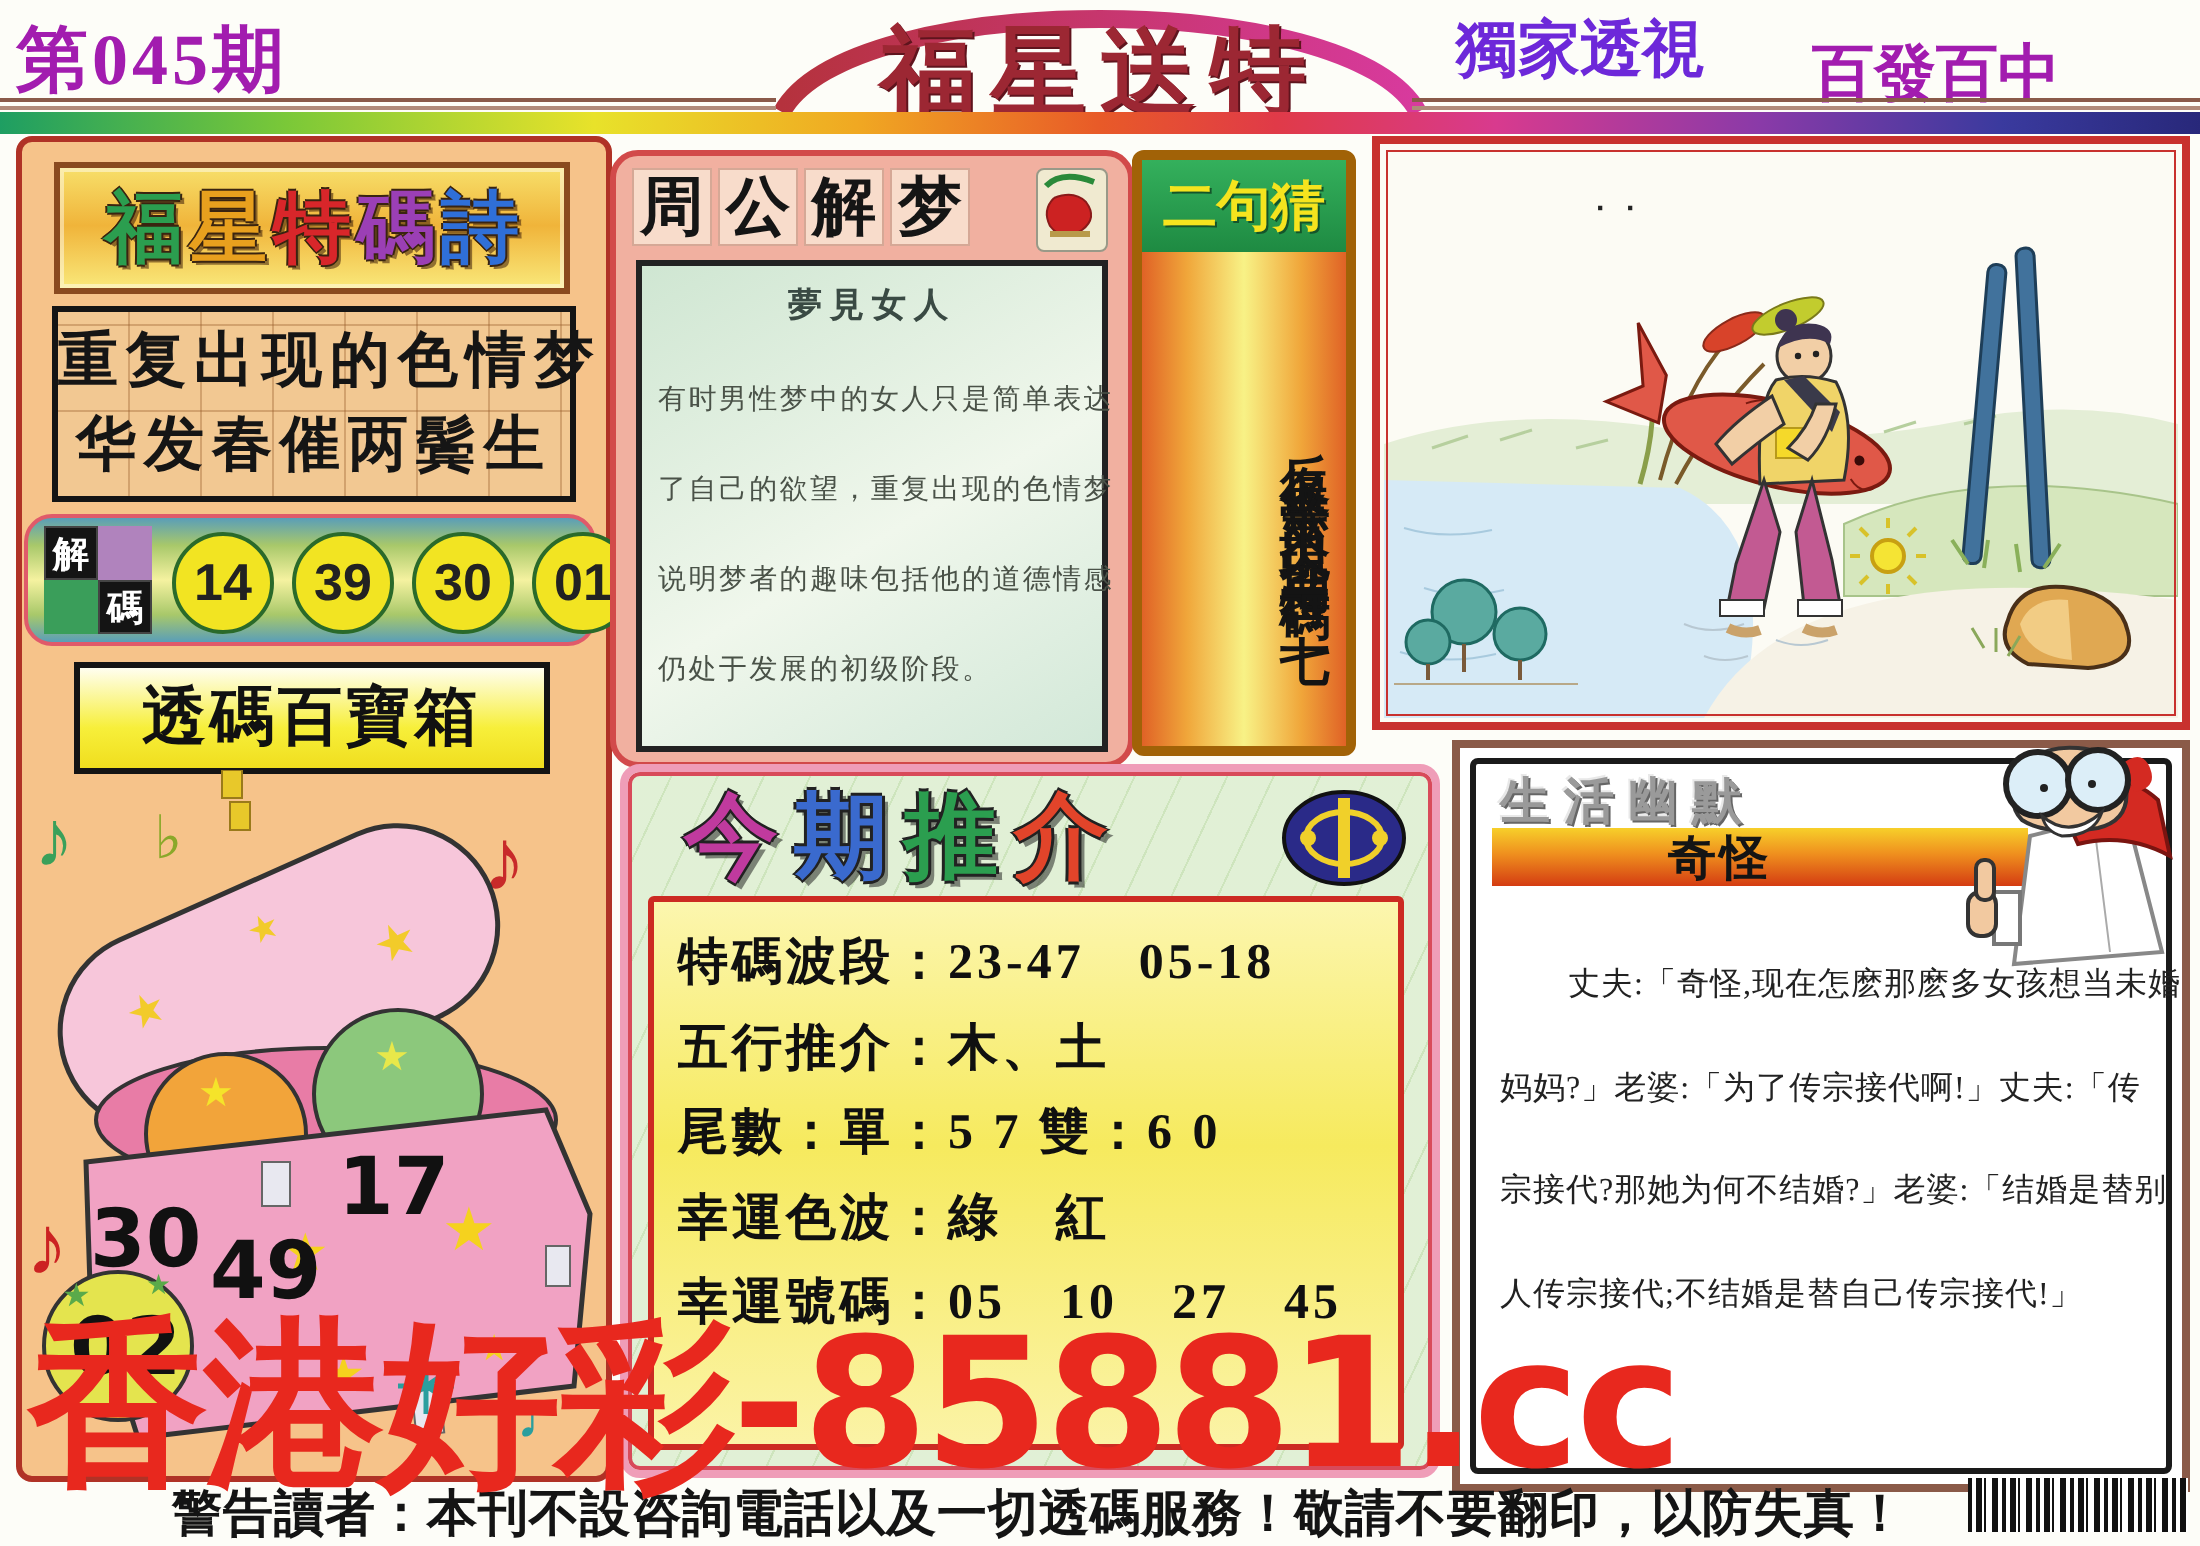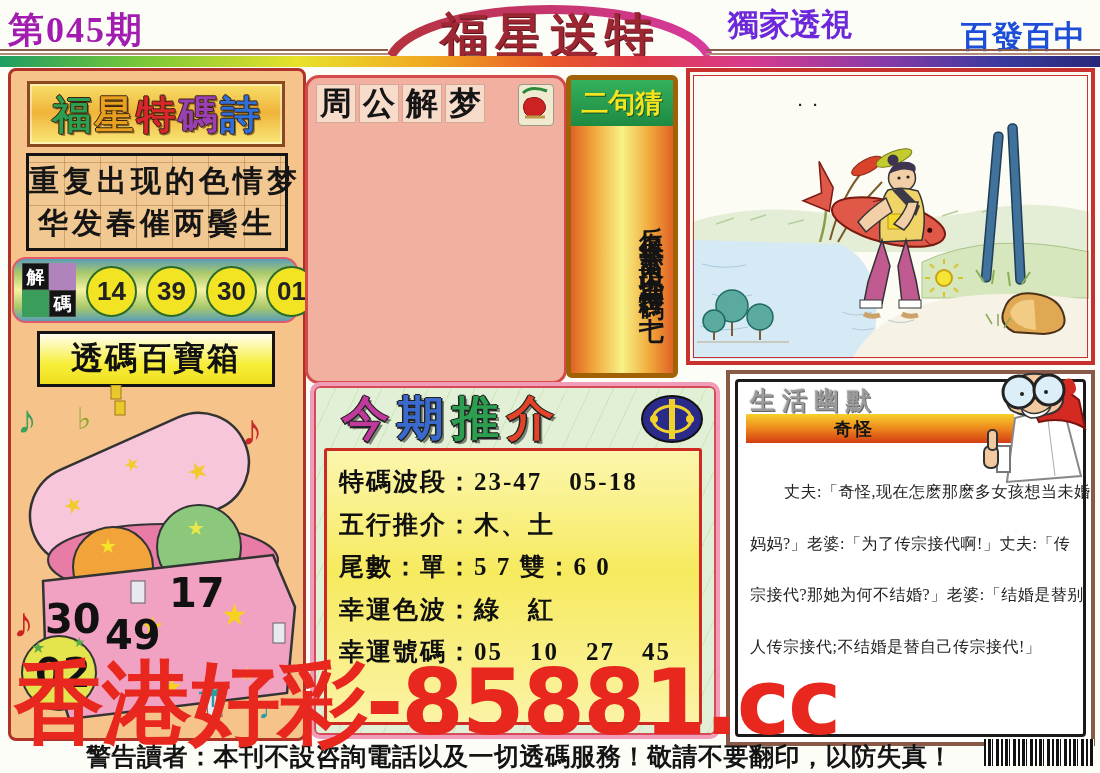--- a/index.html
+++ b/index.html
@@ -6,21 +6,21 @@
   .page{position:relative;width:1100px;height:773px;margin:0 auto;background:#fdfdf8;
         overflow:hidden;font-family:"Liberation Sans",sans-serif;border-bottom:3px solid #33241c;}
   .abs{position:absolute;}
 
   
   .issue{left:8px;top:6px;font:bold 36px "Liberation Serif",serif;color:#a21caf;letter-spacing:2px;}
   .arch-svg{left:383px;top:0;}
   .masthead{left:550px;top:4px;transform:translateX(-50%);font:bold 48px "Liberation Serif",serif;
             color:#9c2733;letter-spacing:7px;white-space:nowrap;text-shadow:1px 1px 0 #5f141d;}
   .slogan1{left:728px;top:4px;font:bold 31px "Liberation Serif",serif;color:#6d28d9;}
-  .slogan2{left:961px;top:16px;font:bold 31px "Liberation Serif",serif;color:#1d4ed8;}
+  .slogan2{left:906px;top:16px;font:bold 31px "Liberation Serif",serif;color:#a21caf;}
   .hrule{top:49px;height:2px;border-top:2px solid #8a5a4a;border-bottom:2px solid #b08a7a;}
   .hrule.l{left:0;width:388px;} .hrule.r{left:706px;width:394px;}
   .rainbow{left:0;top:56px;width:1100px;height:11px;
     background:linear-gradient(90deg,#1e9e62 0%,#7ac838 13%,#e8e22a 27%,#f0a822 39%,#e85a28 50%,
                #e03a48 58%,#d83a8e 68%,#8a3aa8 80%,#3a3a9e 91%,#28287a 100%);}
 
   
   .left-panel{left:8px;top:68px;width:292px;height:667px;background:#f6c38a;
               border:3px solid #b03226;border-radius:8px;}
   .poem-title-box{left:16px;top:10px;width:252px;height:60px;border:3px solid #8a4a1f;
@@ -95,21 +95,21 @@
 
   
   .humor-panel{left:726px;top:370px;width:369px;height:376px;background:#fff;border:4px solid #8a5a48;
      box-sizing:border-box;}
   .humor-inner{position:absolute;inset:5px;border:3px solid #1a1a1a;border-radius:4px;}
   .humor-title{left:12px;top:2px;font-weight:bold;font-size:25px;letter-spacing:7px;color:#9a9a9a;
      text-shadow:1px 1px 0 #666,-1px -1px 0 #e8e8e8;}
   .humor-bar{left:8px;top:32px;width:268px;height:29px;
      background:linear-gradient(180deg,#f7d02a 0%,#ef8f1e 45%,#d43c12 100%);
      display:flex;align-items:center;}
-  .humor-bar span{margin-left:88px;font-weight:bold;font-size:18px;color:#141414;letter-spacing:2px;}
+  .humor-bar span{margin-left:88px;font-weight:bold;font-size:24px;color:#141414;letter-spacing:2px;}
   .mascot{right:-4px;top:-16px;z-index:3;}
   .humor-lines{left:12px;top:100px;right:10px;}
   .humor-line{font:16px "Liberation Serif",serif;color:#222;letter-spacing:.5px;
      margin-bottom:30.5px;white-space:nowrap;}
   .humor-line:first-child{text-indent:34px;}
 
   
   .warning{left:86px;top:740px;font:bold 25px "Liberation Serif",serif;color:#141414;
      letter-spacing:.5px;white-space:nowrap;}
   .barcode{left:984px;top:739px;width:110px;height:27px;
@@ -236,20 +236,27 @@
       <span>公</span>
       <span>解</span>
       <span>梦</span>
     </div>
     <div class="abs seal">
       <svg width="32" height="38" viewBox="0 0 32 38">
         <path d="M4 8 q8 -8 24 -2" stroke="#2a8a3a" stroke-width="3" fill="none"></path>
         <path d="M8 14 q10 -4 16 2 q6 8 -2 14 q-10 6 -16 -2 q-4 -8 2 -14" fill="#cc2222" stroke="#8a1a1a"></path>
         <path d="M6 32 h20" stroke="#b89a4a" stroke-width="3"></path>
       </svg>
+    </div>
+    <div class="abs dream-box">
+      <div class="dream-sub">夢見女人</div>
+      <div class="dream-line">有时男性梦中的女人只是简单表达</div>
+      <div class="dream-line">了自己的欲望，重复出现的色情梦</div>
+      <div class="dream-line">说明梦者的趣味包括他的道德情感</div>
+      <div class="dream-line">仍处于发展的初级阶段。</div>
     </div>
   </div>
 
   <div class="abs tp-panel">
     <div class="tp-head">二句猜</div>
     <div class="tp-body">
       <span>反復無常來出現</span>
       <span>今期特碼一二七</span>
     </div>
   </div>

